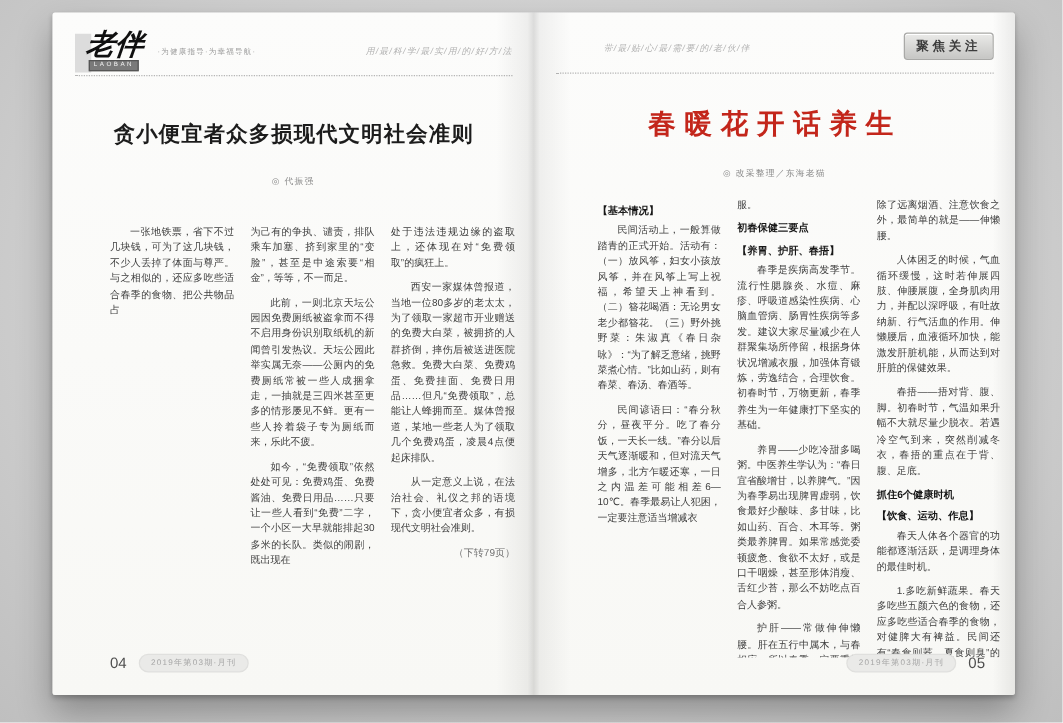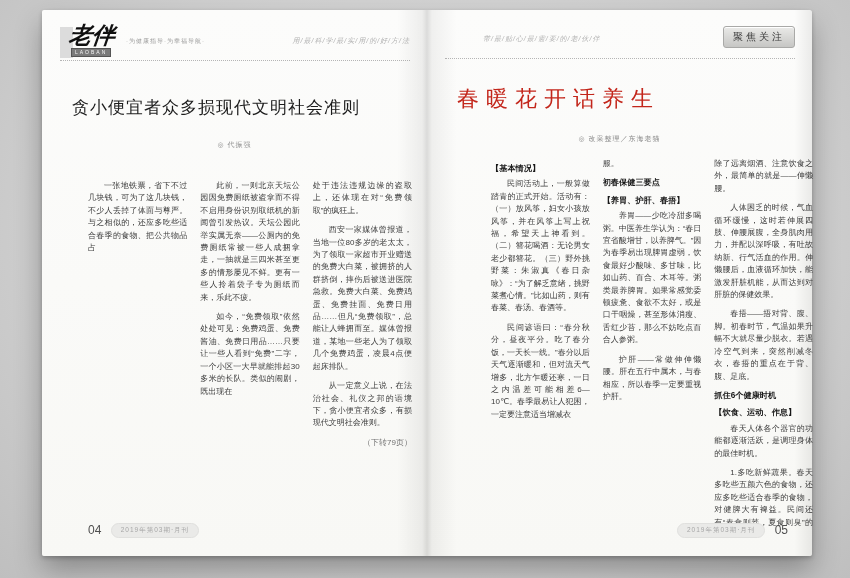--- a/index.html
+++ b/index.html
@@ -29,38 +29,38 @@
   .lp-header{position:absolute;top:14px;left:18px;width:350px;height:36px;border-bottom:1px dotted #b5b5b5;}
   .logo-bar{position:absolute;left:0;top:3px;width:13px;height:31px;background:#dcdcdc;}
   .logo-text{position:absolute;left:9px;top:-4px;font-family:"DejaVu Serif","Liberation Serif",serif;
     font-style:italic;font-weight:bold;font-size:23px;color:#101010;transform:skewX(-6deg);}
   .logo-sub{position:absolute;left:11px;top:24px;font-size:5px;letter-spacing:2px;color:#f4f4f4;
     background:#7a7a7a;border:1px solid #555;padding:0 3px;line-height:7px;}
   .tagline{position:absolute;left:66px;top:13px;font-size:6px;color:#9a9a9a;letter-spacing:1px;}
   .hdr-slogan{font-size:7px;color:#b2b2b2;font-style:italic;letter-spacing:1px;}
   .lp-slogan{position:absolute;right:0;top:12px;}
 
-  .big-title{position:absolute;left:30px;width:326px;font-weight:normal;}
+  .big-title{position:absolute;left:30px;width:326px;text-align:center;font-weight:bold;}
   .lp-title{top:86px;font-size:17px;color:#1c1c1c;letter-spacing:1px;}
   .byline{position:absolute;left:0;width:100%;text-align:center;font-size:7px;color:#8a8a8a;letter-spacing:1px;}
   .lp-byline{top:130px;}
 
   
   .rp-header{position:absolute;top:16px;left:18px;width:350px;height:32px;border-bottom:1px dotted #b5b5b5;}
   .rp-slogan{position:absolute;left:38px;top:8px;}
-  .badge{position:absolute;right:0;top:0;padding:3px 9px;font-size:10px;font-weight:normal;letter-spacing:3px;
+  .badge{position:absolute;right:0;top:0;padding:3px 9px;font-size:10px;font-weight:bold;letter-spacing:3px;
     color:#3c3c3c;background:linear-gradient(180deg,#eaeae8,#c6c6c4);
     border:1px solid #a9a9a7;border-radius:3px;box-shadow:inset 0 1px 0 #ffffff;}
   .rp-title{top:74px;font-size:22px;color:#c3261b;letter-spacing:7px;}
   .rp-byline{top:124px;}
 
   
   .cols{position:absolute;display:flex;gap:13px;}
   .lp-cols{top:170px;left:46px;width:324px;height:352px;}
-  .rp-cols{top:148px;left:64px;width:322px;height:368px;}
+  .rp-cols{top:148px;left:51px;width:322px;height:368px;justify-content:flex-end;}
   .col{flex:1 1 0;overflow:hidden;font-size:8px;line-height:12.4px;color:#3d3d3d;
     text-align:justify;}
   .col p{margin:0 0 7px;text-indent:2em;}
   .col p.nt{text-indent:0;}
   .col .h{font-weight:bold;color:#171717;font-size:8.2px;margin:5px 0 3px;text-indent:0;}
   .col .cont-note{text-indent:0;text-align:right;color:#707070;}
 
   
   .footer{position:absolute;bottom:18px;font-size:12px;color:#4f4f4f;}
   .footer .pill{display:inline-block;background:#eaeae8;border:1px solid #e0e0de;border-radius:8px;
@@ -83,20 +83,21 @@
     </div>
 
     <div class="big-title lp-title">贪小便宜者众多损现代文明社会准则</div>
     <div class="byline lp-byline">◎ 代振强</div>
 
     <div class="cols lp-cols">
       <div class="col">
         <p>一张地铁票，省下不过几块钱，可为了这几块钱，不少人丢掉了体面与尊严。与之相似的，还应多吃些适合春季的食物、把公共物品占</p>
       </div>
       <div class="col">
+        <p class="nt">为己有的争执、谴责，排队乘车加塞、挤到家里的“变脸”，甚至是中途索要“相金”，等等，不一而足。</p>
         <p>此前，一则北京天坛公园因免费厕纸被盗拿而不得不启用身份识别取纸机的新闻曾引发热议。天坛公园此举实属无奈——公厕内的免费厕纸常被一些人成捆拿走，一抽就是三四米甚至更多的情形屡见不鲜。更有一些人拎着袋子专为厕纸而来，乐此不疲。</p>
         <p>如今，“免费领取”依然处处可见：免费鸡蛋、免费酱油、免费日用品……只要让一些人看到“免费”二字，一个小区一大早就能排起30多米的长队。类似的闹剧，既出现在</p>
       </div>
       <div class="col">
         <p class="nt">处于违法违规边缘的盗取上，还体现在对“免费领取”的疯狂上。</p>
         <p>西安一家媒体曾报道，当地一位80多岁的老太太，为了领取一家超市开业赠送的免费大白菜，被拥挤的人群挤倒，摔伤后被送进医院急救。免费大白菜、免费鸡蛋、免费挂面、免费日用品……但凡“免费领取”，总能让人蜂拥而至。媒体曾报道，某地一些老人为了领取几个免费鸡蛋，凌晨4点便起床排队。</p>
         <p>从一定意义上说，在法治社会、礼仪之邦的语境下，贪小便宜者众多，有损现代文明社会准则。</p>
         <p class="cont-note">（下转79页）</p>
       </div>
     </div>
@@ -119,20 +120,21 @@
     <div class="cols rp-cols">
       <div class="col">
         <p class="h">【基本情况】</p>
         <p>民间活动上，一般算做踏青的正式开始。活动有：（一）放风筝，妇女小孩放风筝，并在风筝上写上祝福，希望天上神看到。（二）簪花喝酒：无论男女老少都簪花。（三）野外挑野菜：朱淑真《春日杂咏》：“为了解乏意绪，挑野菜煮心情。”比如山药，则有春菜、春汤、春酒等。</p>
         <p>民间谚语曰：“春分秋分，昼夜平分。吃了春分饭，一天长一线。”春分以后天气逐渐暖和，但对流天气增多，北方乍暖还寒，一日之内温差可能相差6—10℃。春季最易让人犯困，一定要注意适当增减衣</p>
       </div>
       <div class="col">
         <p class="nt">服。</p>
         <p class="h">初春保健三要点</p>
         <p class="h">【养胃、护肝、春捂】</p>
+        <p>春季是疾病高发季节。流行性腮腺炎、水痘、麻疹、呼吸道感染性疾病、心脑血管病、肠胃性疾病等多发。建议大家尽量减少在人群聚集场所停留，根据身体状况增减衣服，加强体育锻炼，劳逸结合，合理饮食。初春时节，万物更新，春季养生为一年健康打下坚实的基础。</p>
         <p>养胃——少吃冷甜多喝粥。中医养生学认为：“春日宜省酸增甘，以养脾气。”因为春季易出现脾胃虚弱，饮食最好少酸味、多甘味，比如山药、百合、木耳等。粥类最养脾胃。如果常感觉委顿疲惫、食欲不太好，或是口干咽燥，甚至形体消瘦、舌红少苔，那么不妨吃点百合人参粥。</p>
         <p>护肝——常做伸伸懒腰。肝在五行中属木，与春相应，所以春季一定要重视护肝。</p>
       </div>
       <div class="col">
         <p class="nt">除了远离烟酒、注意饮食之外，最简单的就是——伸懒腰。</p>
         <p>人体困乏的时候，气血循环缓慢，这时若伸展四肢、伸腰展腹，全身肌肉用力，并配以深呼吸，有吐故纳新、行气活血的作用。伸懒腰后，血液循环加快，能激发肝脏机能，从而达到对肝脏的保健效果。</p>
         <p>春捂——捂对背、腹、脚。初春时节，气温如果升幅不大就尽量少脱衣。若遇冷空气到来，突然削减冬衣，春捂的重点在于背、腹、足底。</p>
         <p class="h">抓住6个健康时机</p>
         <p class="h">【饮食、运动、作息】</p>
         <p>春天人体各个器官的功能都逐渐活跃，是调理身体的最佳时机。</p>

